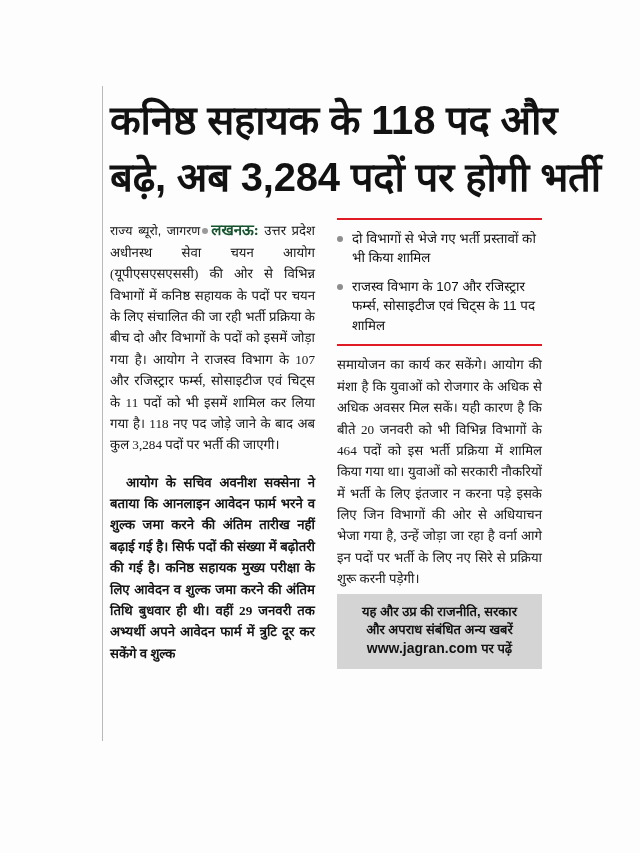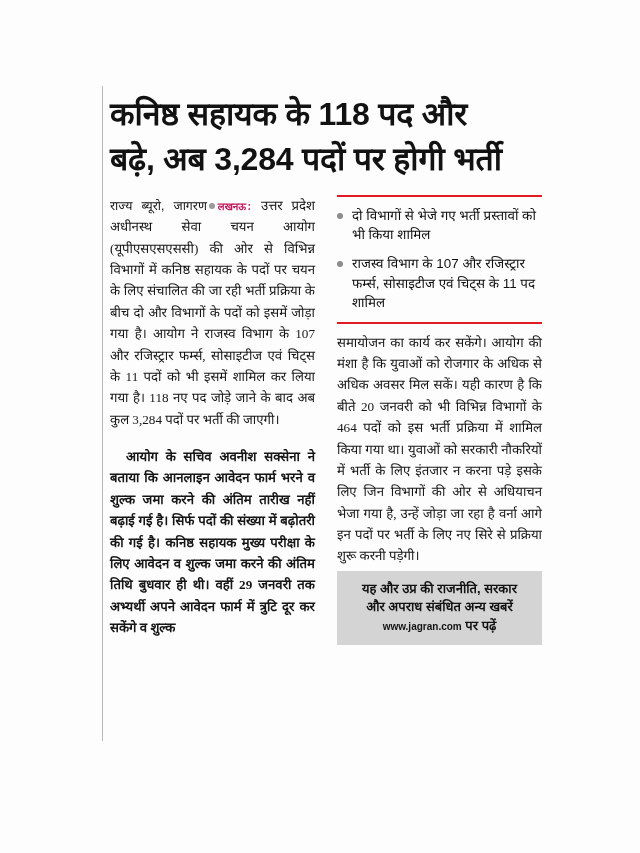--- a/index.html
+++ b/index.html
@@ -35,21 +35,21 @@
     position: absolute;
     left: 110px;
     top: 92px;
     width: 432px;
   }
 
   
   .headline {
     font-family: "Liberation Sans", "DejaVu Sans", sans-serif;
     font-weight: bold;
-    font-size: 32px;
+    font-size: 40px;
     line-height: 1.42;
     color: #121212;
     letter-spacing: -0.2px;
     margin: 0 0 6px 0;
     width: 424px;
   }
   .headline .hl-line {
     display: block;
     white-space: nowrap;
   }
@@ -90,24 +90,24 @@
   .byline-dot {
     display: inline-block;
     width: 6px;
     height: 6px;
     border-radius: 50%;
     background: #9a9a9a;
     margin: 0 3px 1px 2px;
     vertical-align: middle;
   }
   .byline-place {
-    font-family: Liberation Mono, monospace;
-    font-weight: bold;
-    font-size: 10px;
-    color: #be185d;
+    font-family: Liberation Serif, serif;
+    font-weight: bold;
+    font-size: 15px;
+    color: #14532d;
   }
 
   
   .callout {
     border-top: 2.5px solid #e01b24;
     border-bottom: 2.5px solid #e01b24;
     padding: 9px 0 9px 0;
     margin: 0 0 8px 0;
   }
   .callout-list {
@@ -149,21 +149,21 @@
     font-family: "Liberation Sans", "DejaVu Sans", sans-serif;
     font-weight: bold;
     font-size: 13px;
     line-height: 1.42;
     color: #131313;
     display: block;
   }
   .promo-url {
     font-family: "Liberation Sans", "DejaVu Sans", sans-serif;
     font-weight: bold;
-    font-size: 10px;
+    font-size: 14px;
     color: #131313;
   }
 </style>
 </head>
 <body>
 
 <div class="page">
 
   <div class="left-rule"></div>
 

